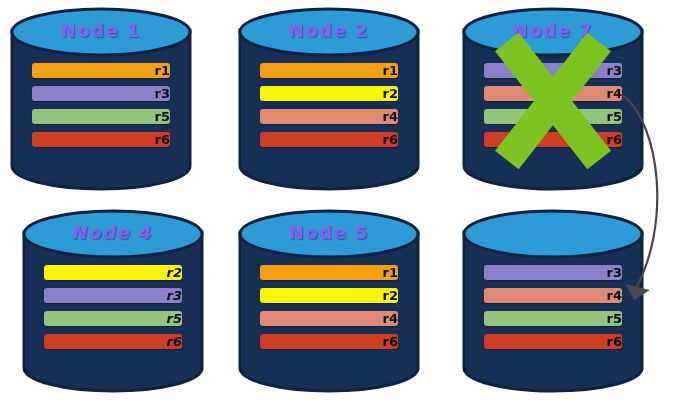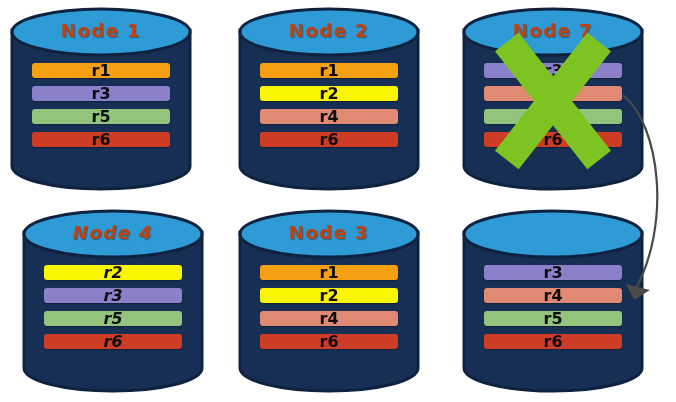--- a/index.html
+++ b/index.html
@@ -31,21 +31,21 @@
     width: 186px;
     height: 185px;
     overflow: visible;
   }
   .node-title {
     position: absolute;
     left: 0;
     top: 14px;
     width: 186px;
     text-align: center;
-    color: #c2410c;
+    color: #8b5cf6;
     font-size: 18px;
     font-weight: bold;
     letter-spacing: 1.5px;
     text-shadow: 1px 1px 1px rgba(0,0,0,0.35);
     pointer-events: none;
   }
   .records {
     position: absolute;
     left: 24px;
     top: 57px;
@@ -56,22 +56,22 @@
     height: 15px;
     margin-bottom: 8px;
     border-radius: 3px;
     box-shadow: 0 1px 1px rgba(0,0,0,0.30);
   }
   .rec-label {
     position: absolute;
     left: 0; right: 0;
     top: 0;
     line-height: 15px;
-    text-align: center;
-    font-size: 16px;
+    text-align: right;
+    font-size: 13px;
     font-weight: bold;
     color: #0d0d0d;
   }
   .xmark {
     position: absolute;
     left: 0; top: 0;
     width: 186px;
     height: 185px;
     pointer-events: none;
   }
@@ -183,21 +183,21 @@
         <div class="rec" style="background: rgb(205, 61, 38);">
           <span class="rec-label">r6</span>
         </div>
       </div>
     </div>
     <div class="node" style="left: 236px; top: 208px;">
       <svg class="cyl-svg" viewBox="0 0 186 185">
         <path d="M 4 24 L 4 160 A 89 23 0 0 0 182 160 L 182 24 Z" fill="#172F54" stroke="#0F2340" stroke-width="3"></path>
         <ellipse cx="93" cy="26" rx="89" ry="23" fill="#2E9BD6" stroke="#0F2340" stroke-width="3"></ellipse>
       </svg>
-      <div class="node-title">Node 3</div>
+      <div class="node-title">Node 5</div>
       <div class="records">
         <div class="rec" style="background: rgb(245, 160, 19);">
           <span class="rec-label">r1</span>
         </div>
         <div class="rec" style="background: rgb(250, 245, 0);">
           <span class="rec-label">r2</span>
         </div>
         <div class="rec" style="background: rgb(224, 138, 116);">
           <span class="rec-label">r4</span>
         </div>

